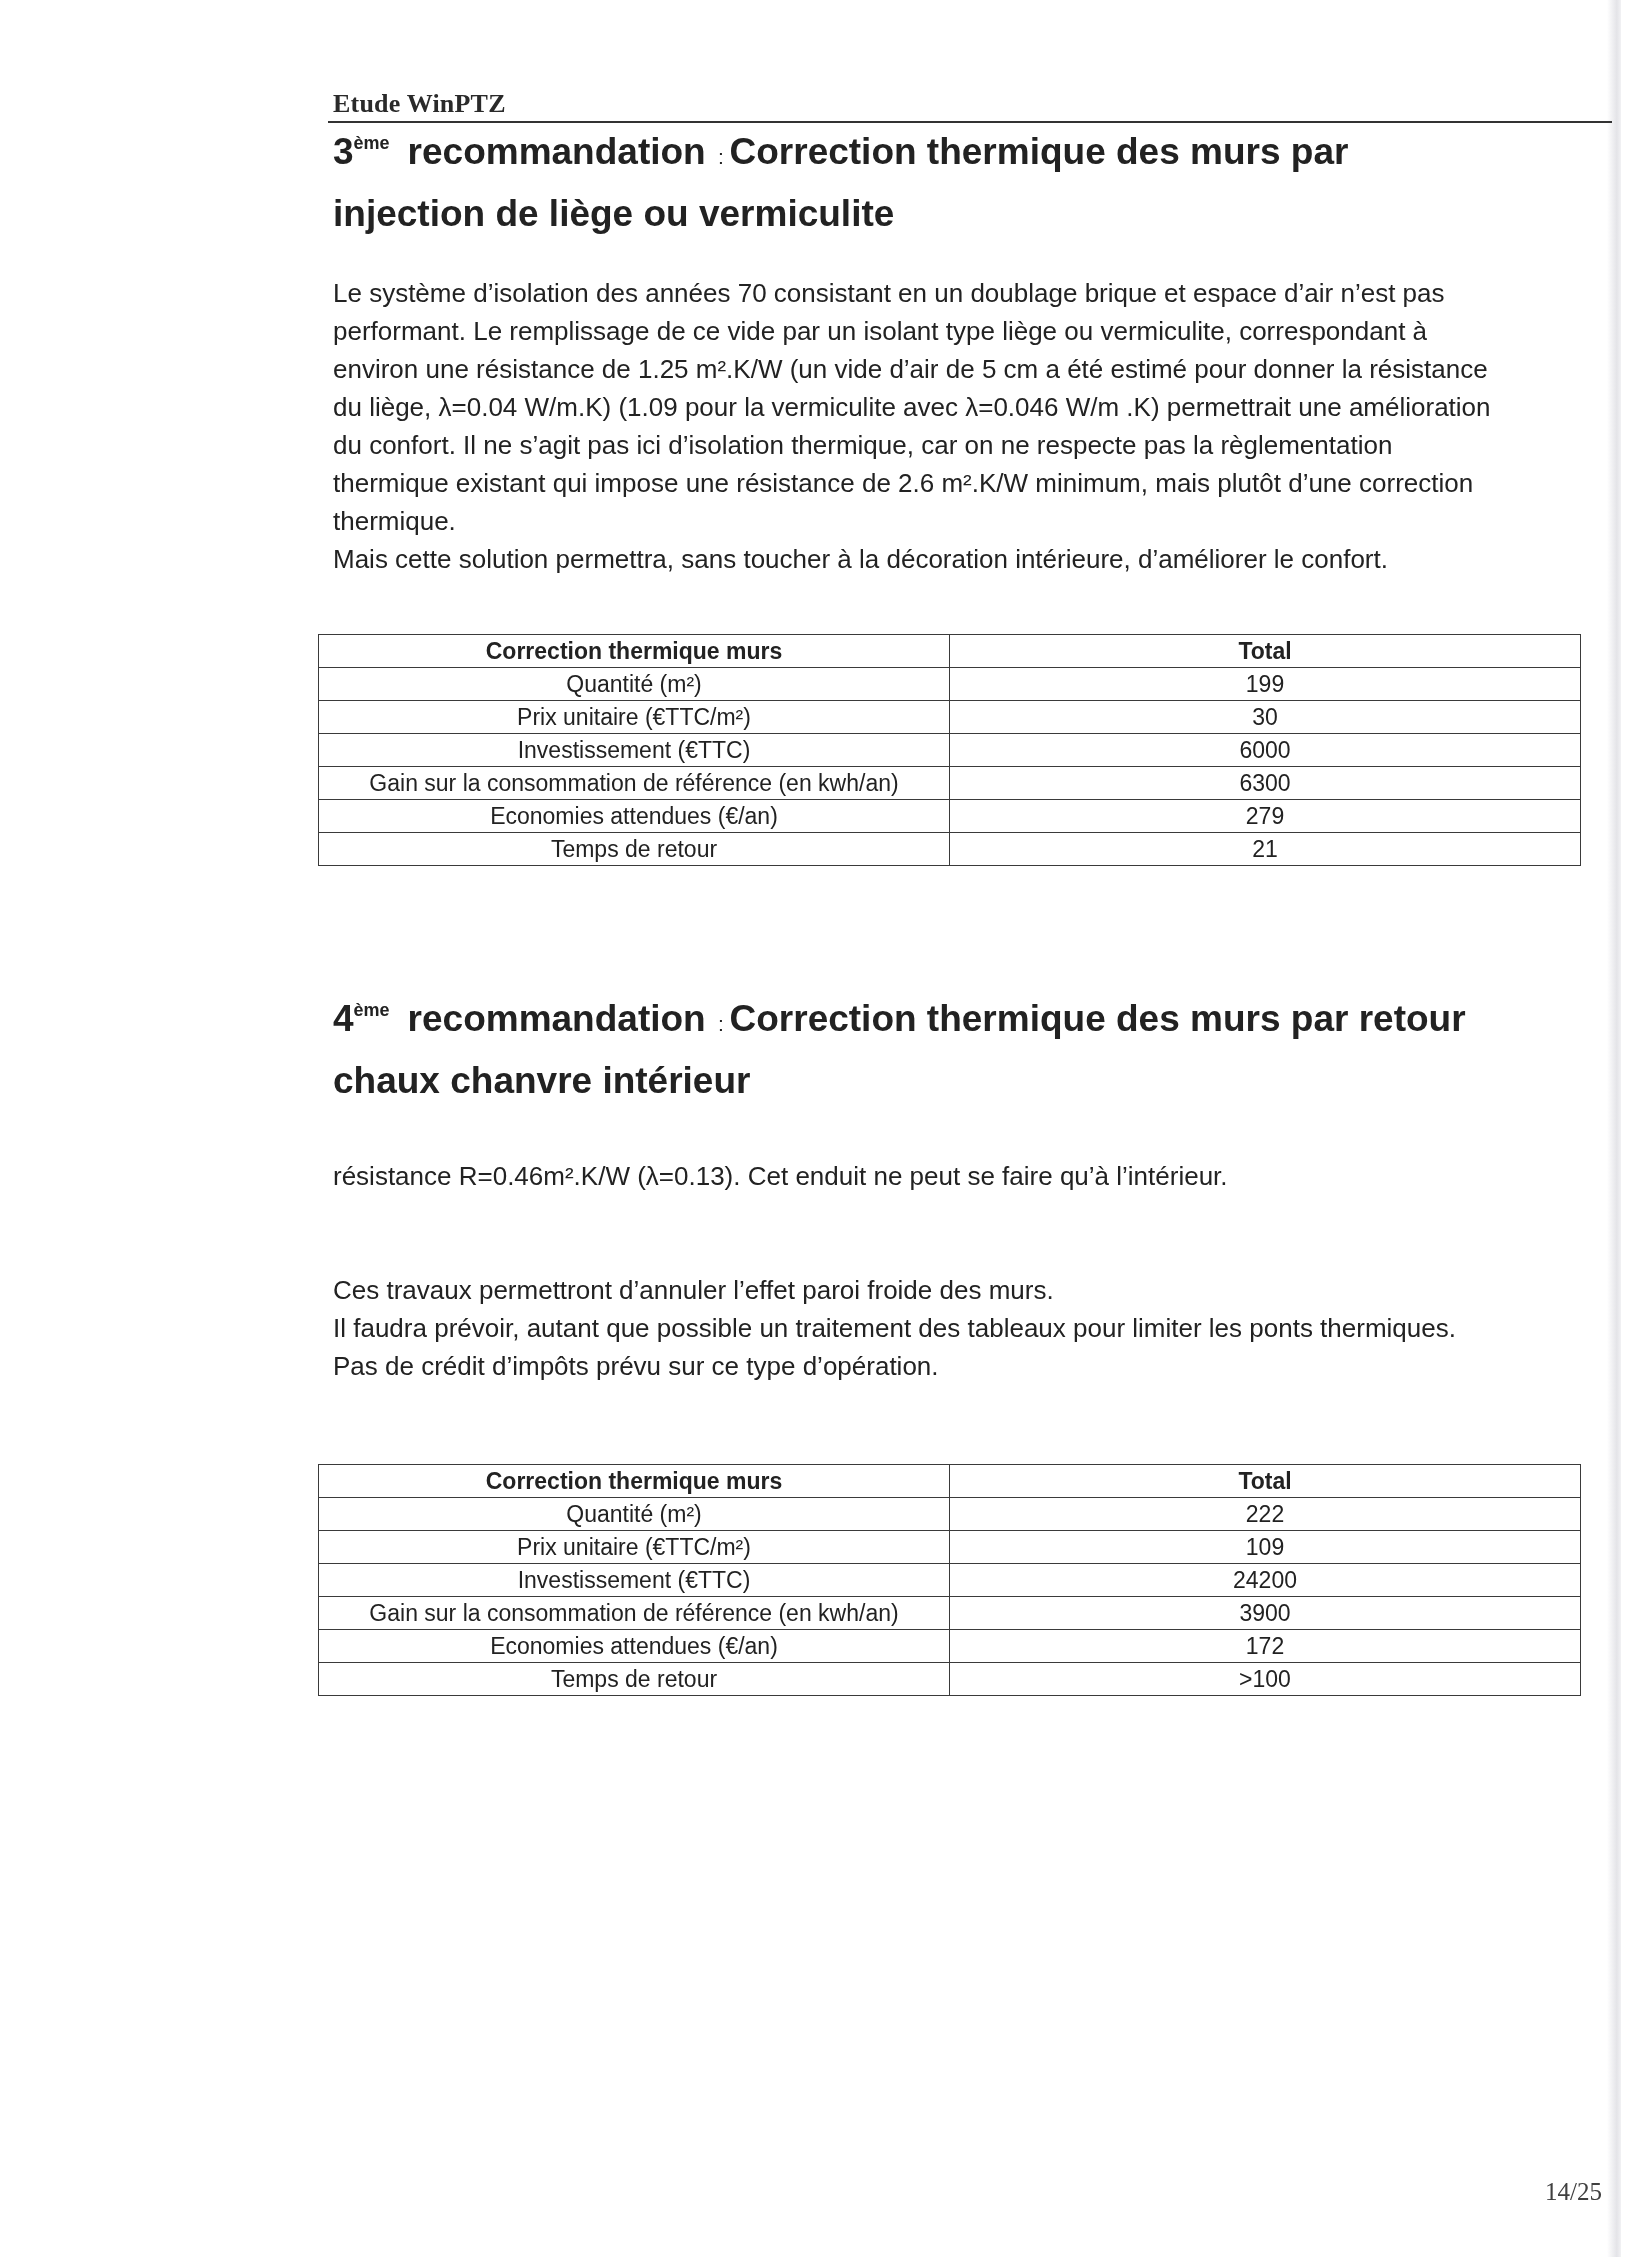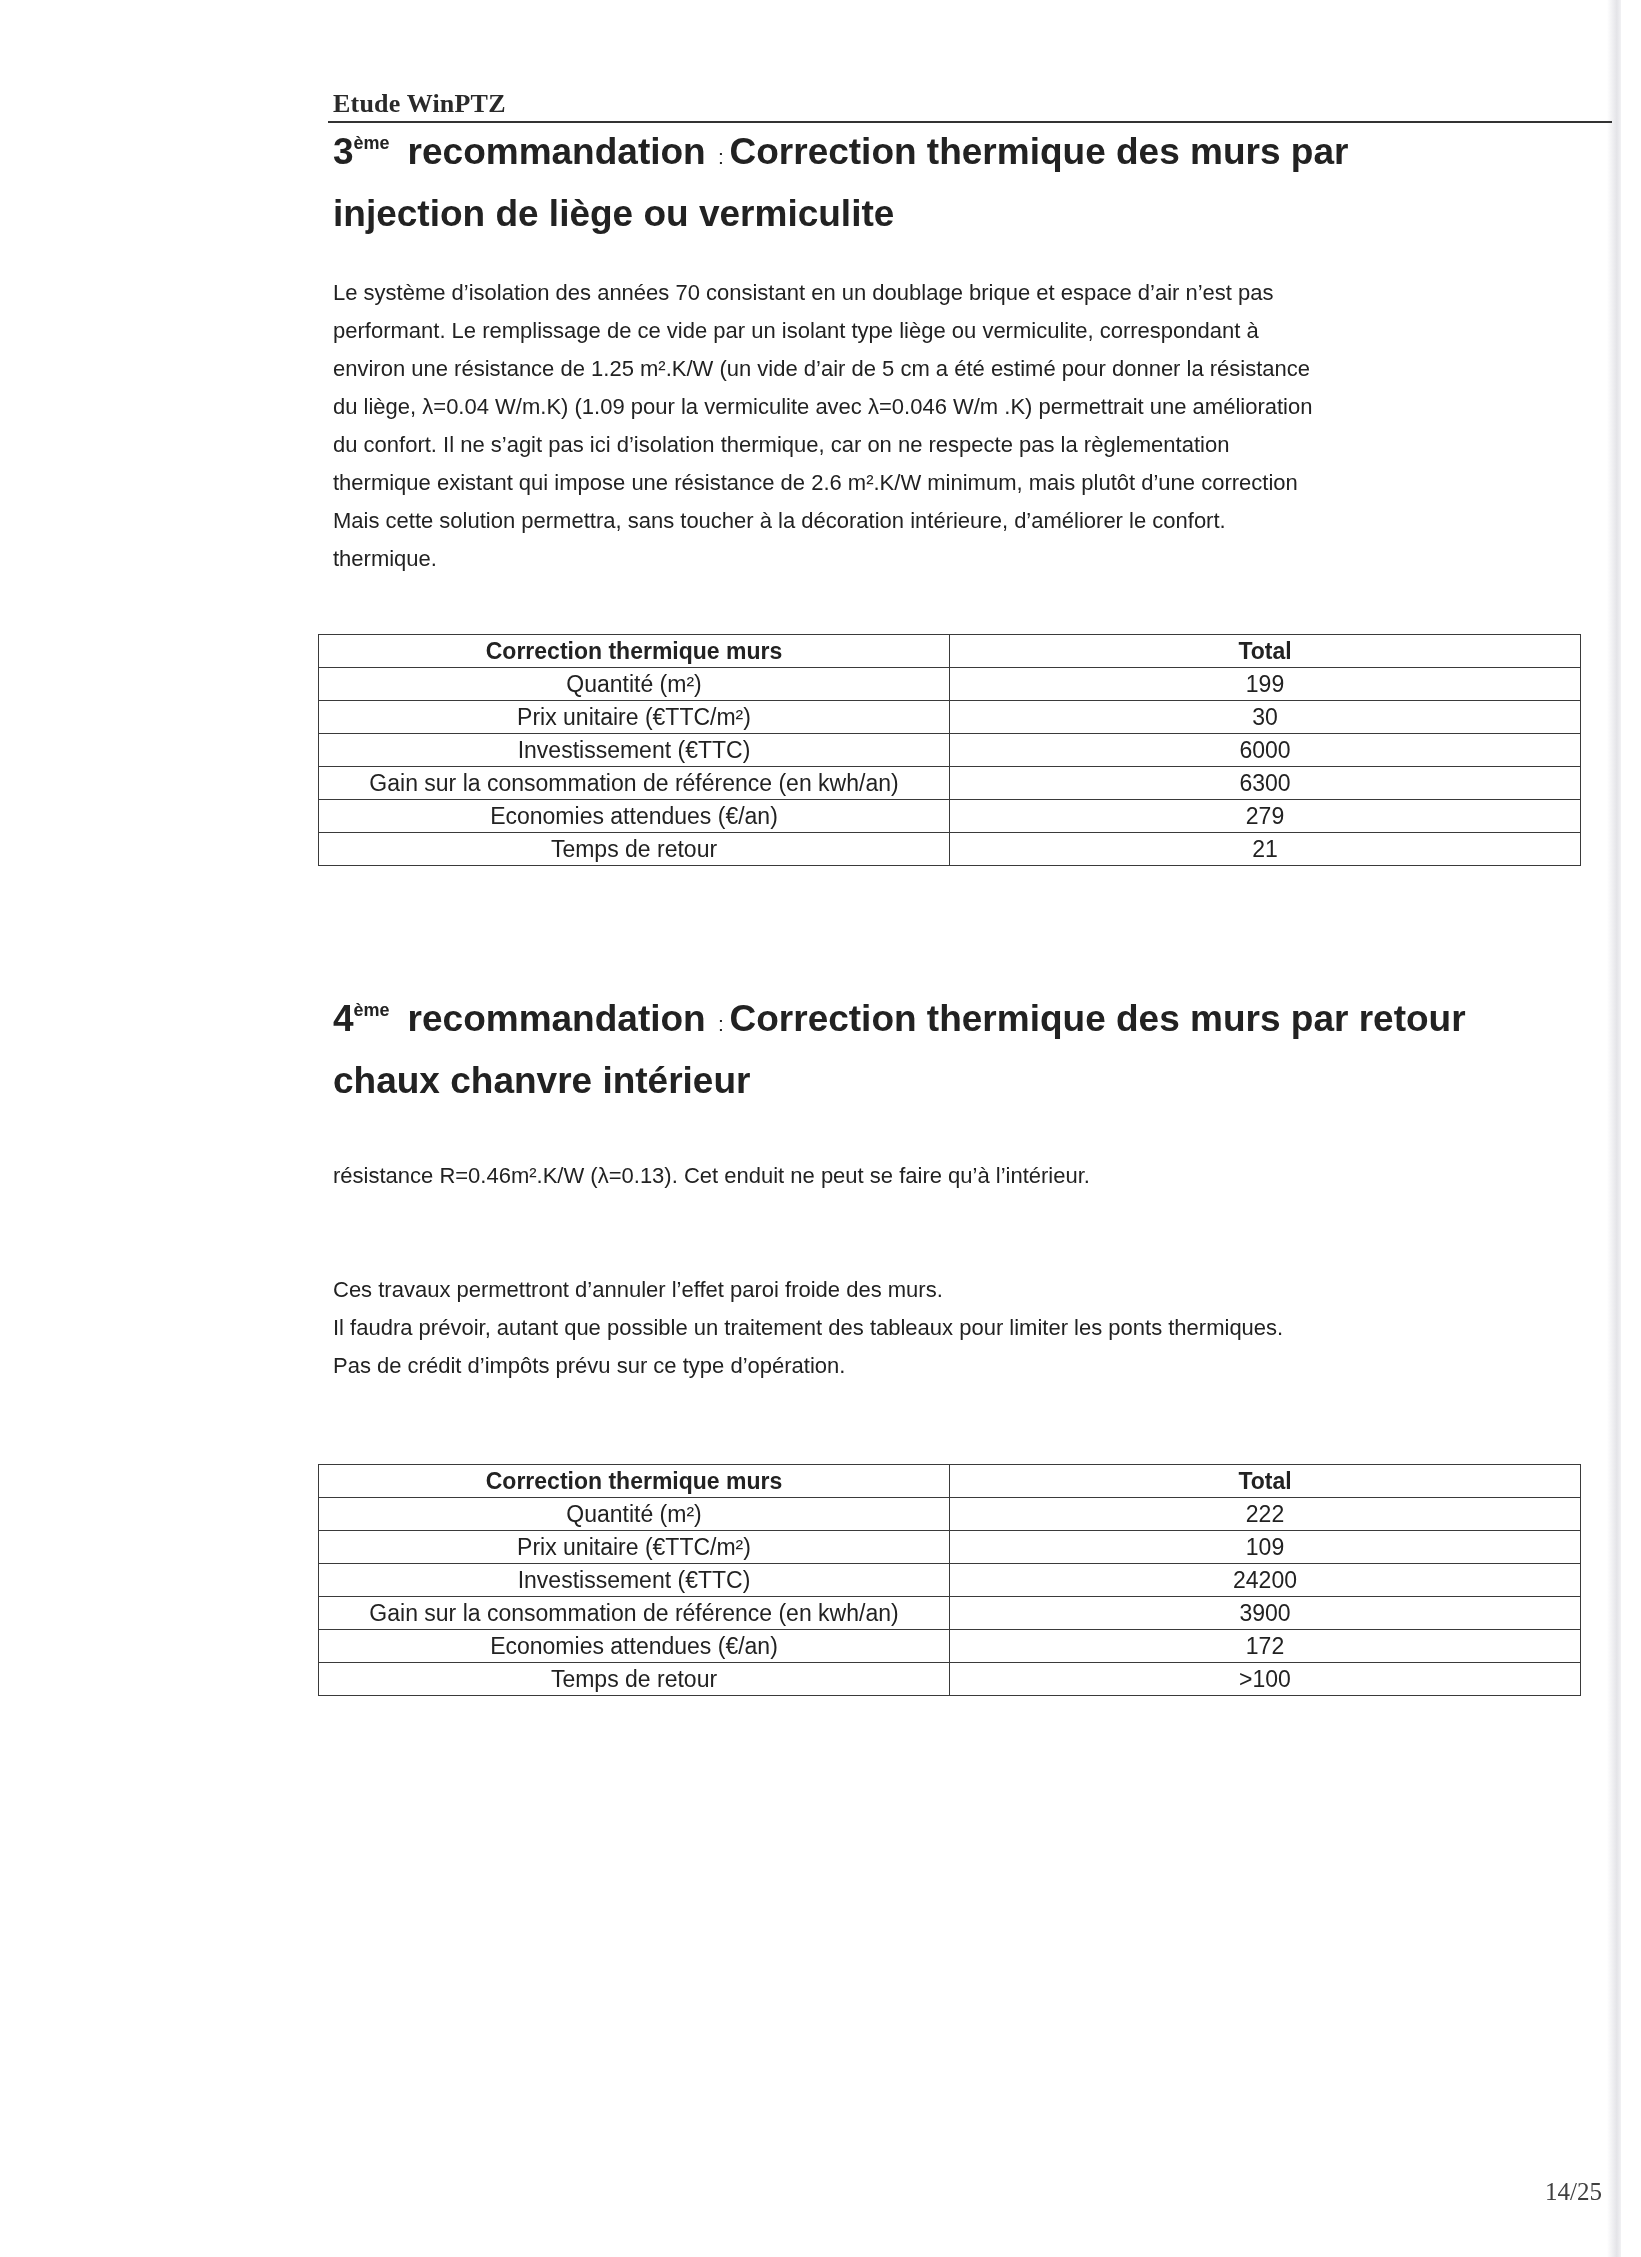--- a/index.html
+++ b/index.html
@@ -23,21 +23,21 @@
   }
   .rec-heading {
     position: absolute; left: 333px; width: 1284px; margin: 0;
     font-family: "Liberation Sans", sans-serif; font-weight: bold;
     font-size: 37px; line-height: 56px; color: #222;
   }
   .rec-heading sup { font-size: 18px; vertical-align: 0; position: relative; top: -15.4px; margin-right: 7.7px; }
   .rec-heading .colon { font-weight: normal; font-size: 21px; margin: 0 5.8px 0 1.9px; }
   .para {
     position: absolute; left: 333px; width: 1294px; margin: 0;
-    font-size: 22px; line-height: 38px; color: #222;
+    font-size: 26px; line-height: 38px; color: #222;
   }
   table.cost-table {
     position: absolute; left: 318px; width: 1263px;
     border-collapse: collapse; font-size: 23px; color: #222;
   }
   table.cost-table td {
     border: 1.9px solid #3a3a3a; height: 32px; padding: 0; text-align: center; line-height: 32px;
   }
   table.cost-table td.label { width: 630px; }
   table.cost-table tr.head td { font-weight: bold; text-align: center; }
@@ -61,22 +61,22 @@
   <span>injection de liège ou vermiculite</span>
 </h2>
 
 <div class="para" style="top:274px;">
   <div>Le système d’isolation des années 70 consistant en un doublage brique et espace d’air n’est pas</div>
   <div>performant. Le remplissage de ce vide par un isolant  type liège ou vermiculite, correspondant à</div>
   <div>environ  une résistance de 1.25 m².K/W  (un vide d’air de 5 cm a été estimé pour donner la résistance</div>
   <div>du liège, λ=0.04 W/m.K) (1.09 pour la vermiculite avec λ=0.046 W/m .K) permettrait une amélioration</div>
   <div>du confort. Il ne s’agit pas ici d’isolation thermique, car on ne respecte pas la règlementation</div>
   <div>thermique existant qui impose une résistance de 2.6 m².K/W minimum, mais plutôt d’une correction</div>
+  <div>thermique.</div>
   <div>Mais cette solution permettra, sans toucher à la décoration intérieure, d’améliorer le confort.</div>
-  <div>thermique.</div>
 </div>
 
 <table class="cost-table" style="top:634px;">
   <tbody>
       <tr class="head">
     <td class="label">Correction thermique murs</td>
     <td>Total</td>
   </tr>
   <tr>
     <td class="label">Quantité (m²)</td>

